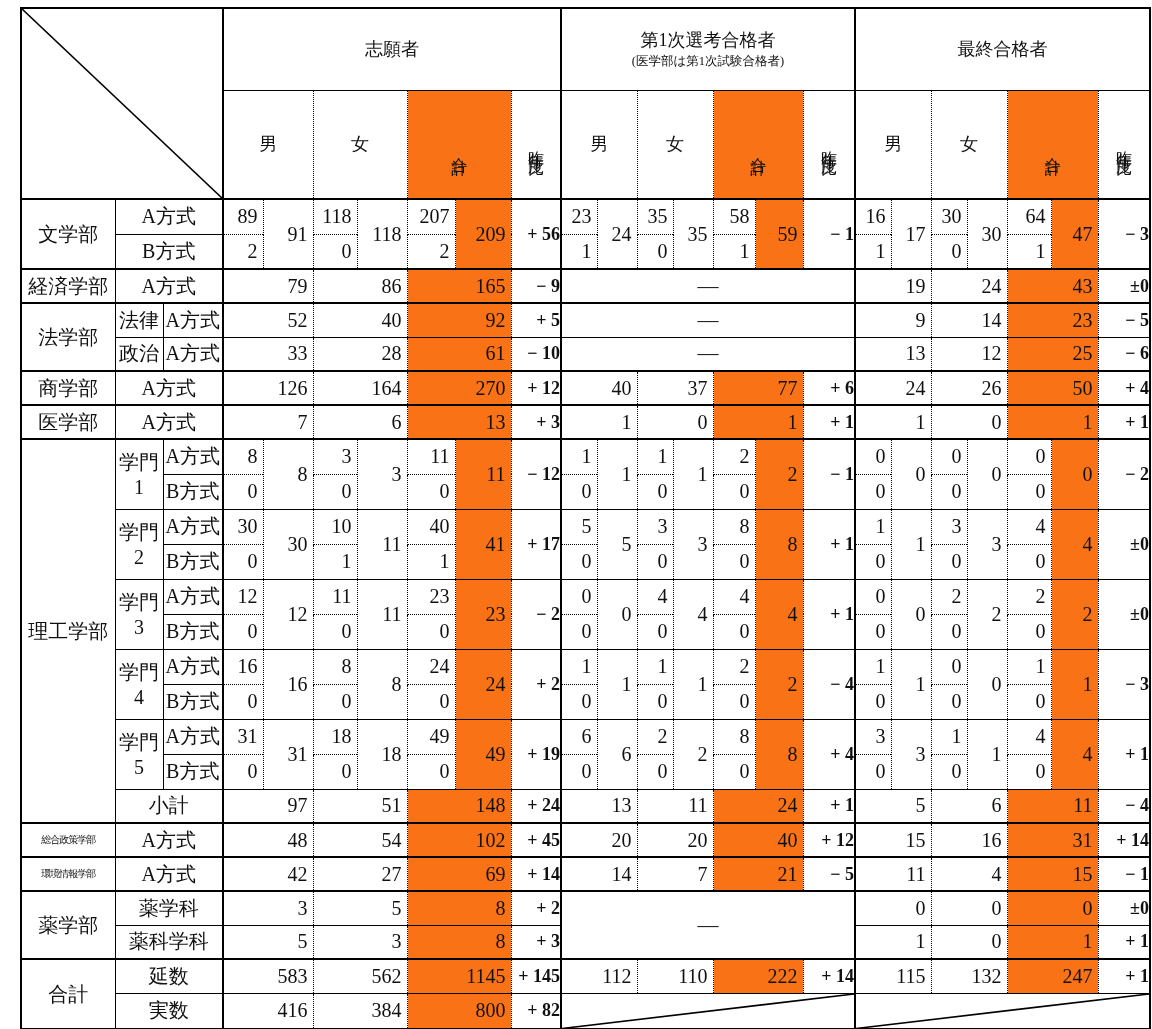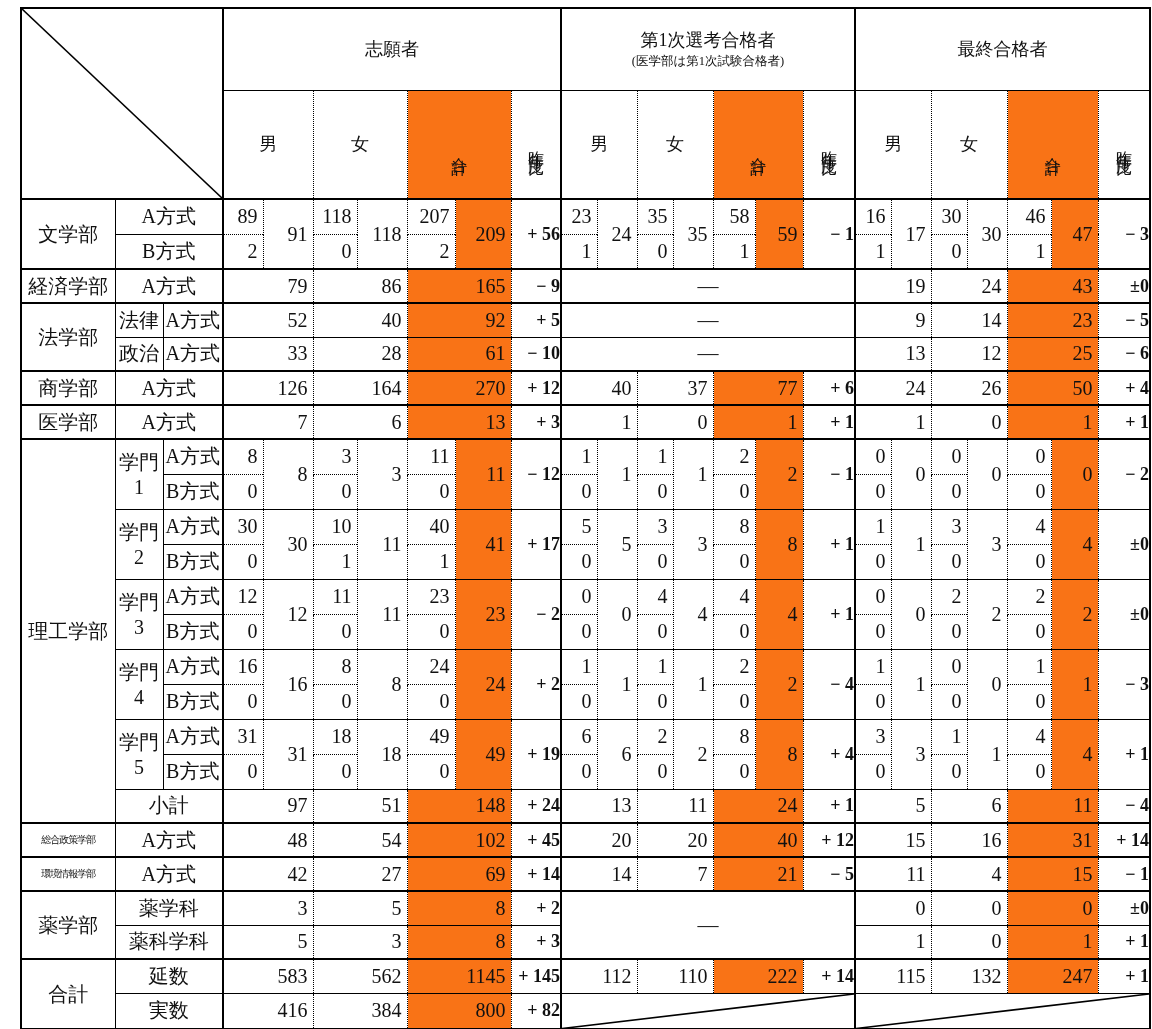--- a/index.html
+++ b/index.html
@@ -106,21 +106,21 @@
   <td class="num cLd rth" rowspan="2">24</td>
   <td class="num cLd rth">35</td>
   <td class="num cLd rth" rowspan="2">35</td>
   <td class="num cLd rth">58</td>
   <td class="num cLd rth gray" rowspan="2">59</td>
   <td class="yoy cLd rth" rowspan="2">− 1</td>
   <td class="num cLh rth">16</td>
   <td class="num cLd rth" rowspan="2">17</td>
   <td class="num cLd rth">30</td>
   <td class="num cLd rth" rowspan="2">30</td>
-  <td class="num cLd rth">46</td>
+  <td class="num cLd rth">64</td>
   <td class="num cLd rth gray" rowspan="2">47</td>
   <td class="yoy cLd rth" rowspan="2">− 3</td>
 </tr>
 
 <tr class="half">
   <td class="lbl cLs rts" colspan="2">B方式</td>
   <td class="num cLh rtd">2</td>
   <td class="num cLd rtd">0</td>
   <td class="num cLd rtd">2</td>
   <td class="num cLh rtd">1</td>

